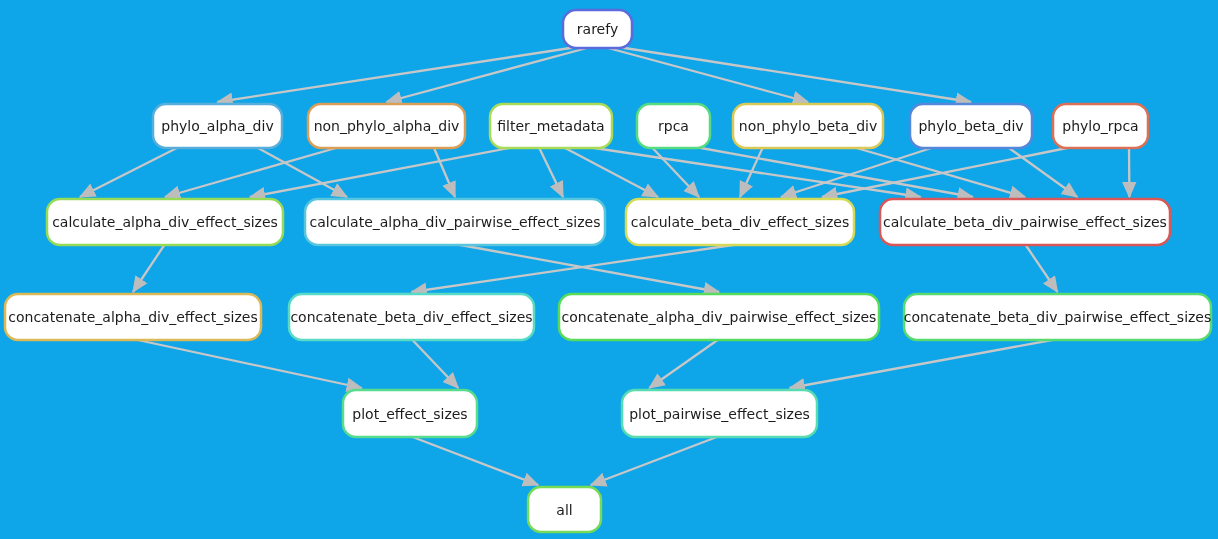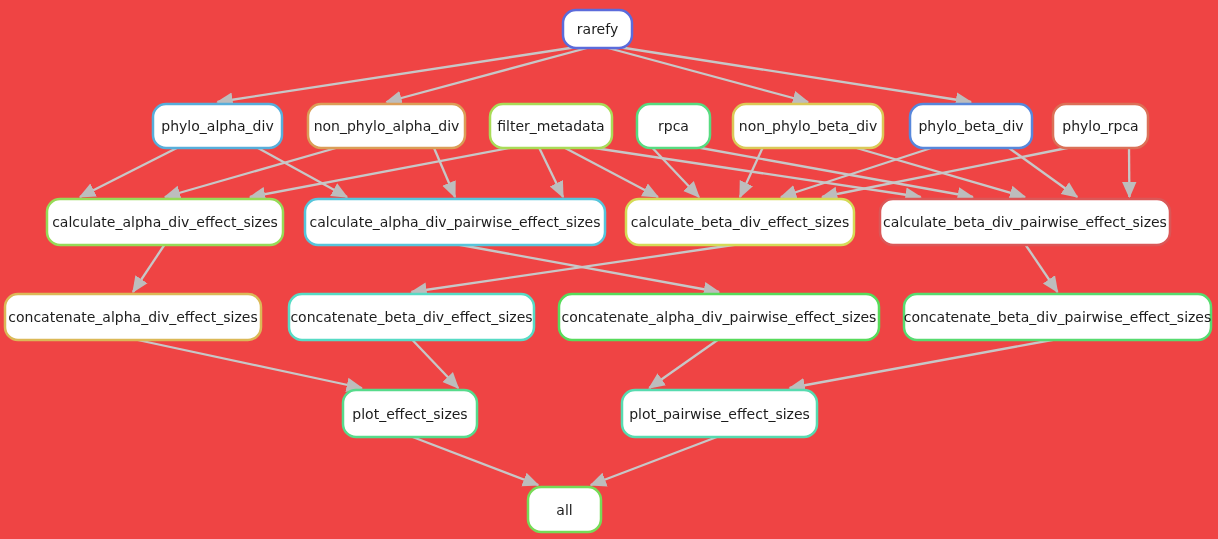--- a/index.html
+++ b/index.html
@@ -5,21 +5,21 @@
   html, body {
     margin: 0;
     padding: 0;
     background: #ffffff;
     font-family: "DejaVu Sans", "Liberation Sans", sans-serif;
   }
   #stage {
     position: relative;
     width: 1218px;
     height: 539px;
-    background: #ef4444;
+    background: #0ea5e9;
     overflow: hidden;
   }
   svg text {
     font-family: "DejaVu Sans", "Liberation Sans", sans-serif;
     font-size: 14px;
     fill: #1c1c1c;
   }
 </style>
 </head>
 <body>

